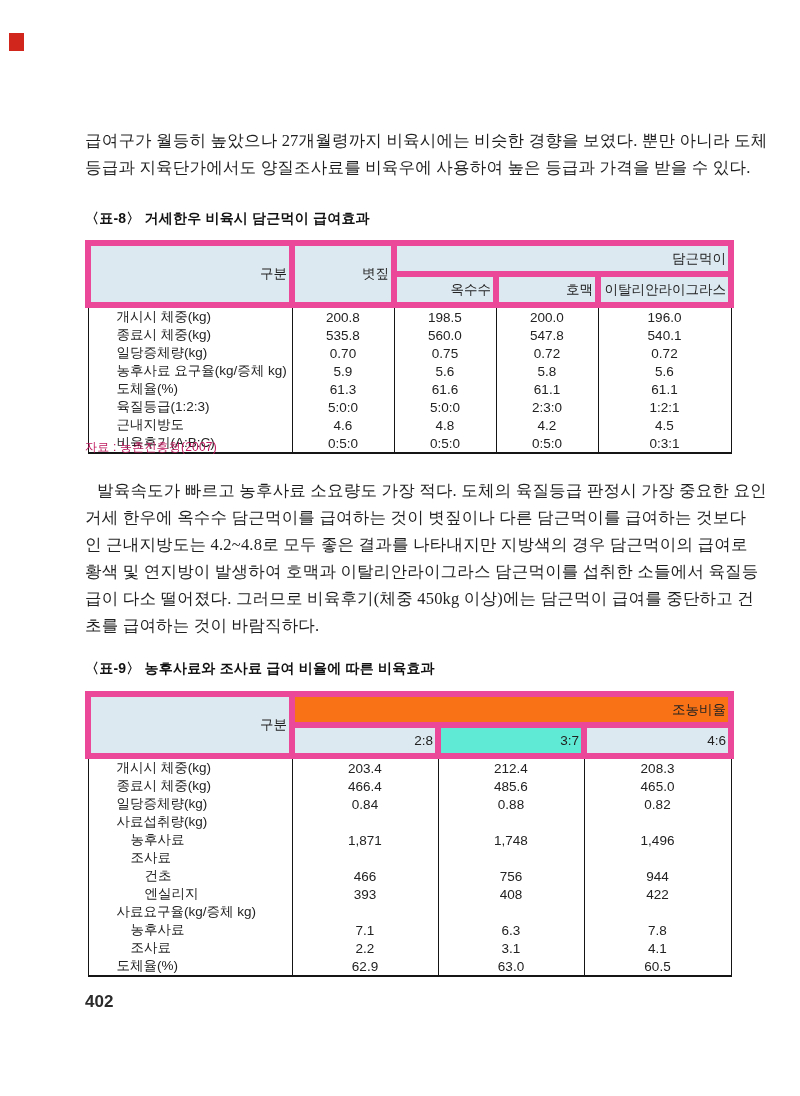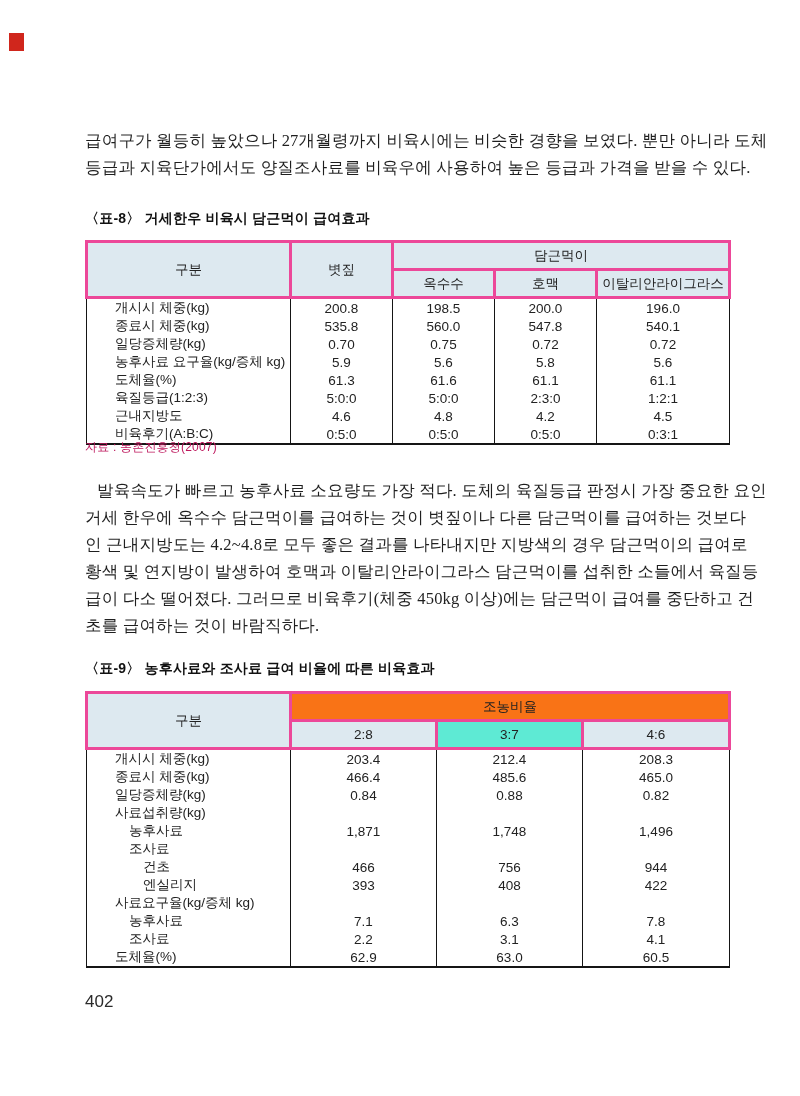--- a/index.html
+++ b/index.html
@@ -8,32 +8,32 @@
   .edge-tab{position:absolute;left:9px;top:33px;width:15px;height:18px;}
   .para{position:absolute;left:85px;width:645px;font-family:"Liberation Serif",serif;
         font-size:16.5px;line-height:27px;color:#1f1f1f;letter-spacing:0.2px;}
   .para .tl{white-space:nowrap;}
   .para.indent-first .tl:first-child{text-indent:12px;}
   .caption{position:absolute;left:85px;font-size:14px;font-weight:700;color:#111;
            font-family:"Liberation Sans",sans-serif;letter-spacing:0.2px;}
   .doc-table{position:absolute;left:85px;border-collapse:collapse;table-layout:fixed;
              width:643px;font-size:13.5px;color:#222;
              border-top:3px solid #151515;border-bottom:2px solid #151515;}
-  .doc-table th{background:#dde9f0;border:3px solid #ec4899;font-weight:400;
-                height:25px;padding:0 2px;text-align:center;overflow:hidden;}
+  .doc-table th{background:#dde9f0;border:6px solid #ec4899;font-weight:400;
+                height:25px;padding:0 2px;text-align:right;overflow:hidden;}
   .doc-table td{border-left:1px solid #151515;border-right:1px solid #151515;
                 border-top:0;border-bottom:0;padding:0 2px;overflow:hidden;white-space:nowrap;}
   #table8 td{height:17.5px;}
   #table9 td{height:17.2px;}
   .doc-table td.val{text-align:center;}
   .doc-table td.lbl{text-align:left;padding-left:28px;}
   .doc-table td.lbl.ind1{padding-left:42px;}
   .doc-table td.lbl.ind2{padding-left:56px;}
   .source{position:absolute;left:85px;font-size:12px;color:#be185d;letter-spacing:0.2px;}
-  .pageno{position:absolute;left:85px;font-size:17px;font-weight:400;color:#2b2b2b;}
+  .pageno{position:absolute;left:85px;font-size:17px;font-weight:700;color:#2b2b2b;}
 </style>
 </head>
 <body>
 
 <div class="page">
 
   <div class="edge-tab" style="background: rgb(208, 38, 28);"></div>
 
   <div class="para" style="top:127px;">
       <div class="tl">급여구가 월등히 높았으나 27개월령까지 비육시에는 비슷한 경향을 보였다. 뿐만 아니라 도체</div>

